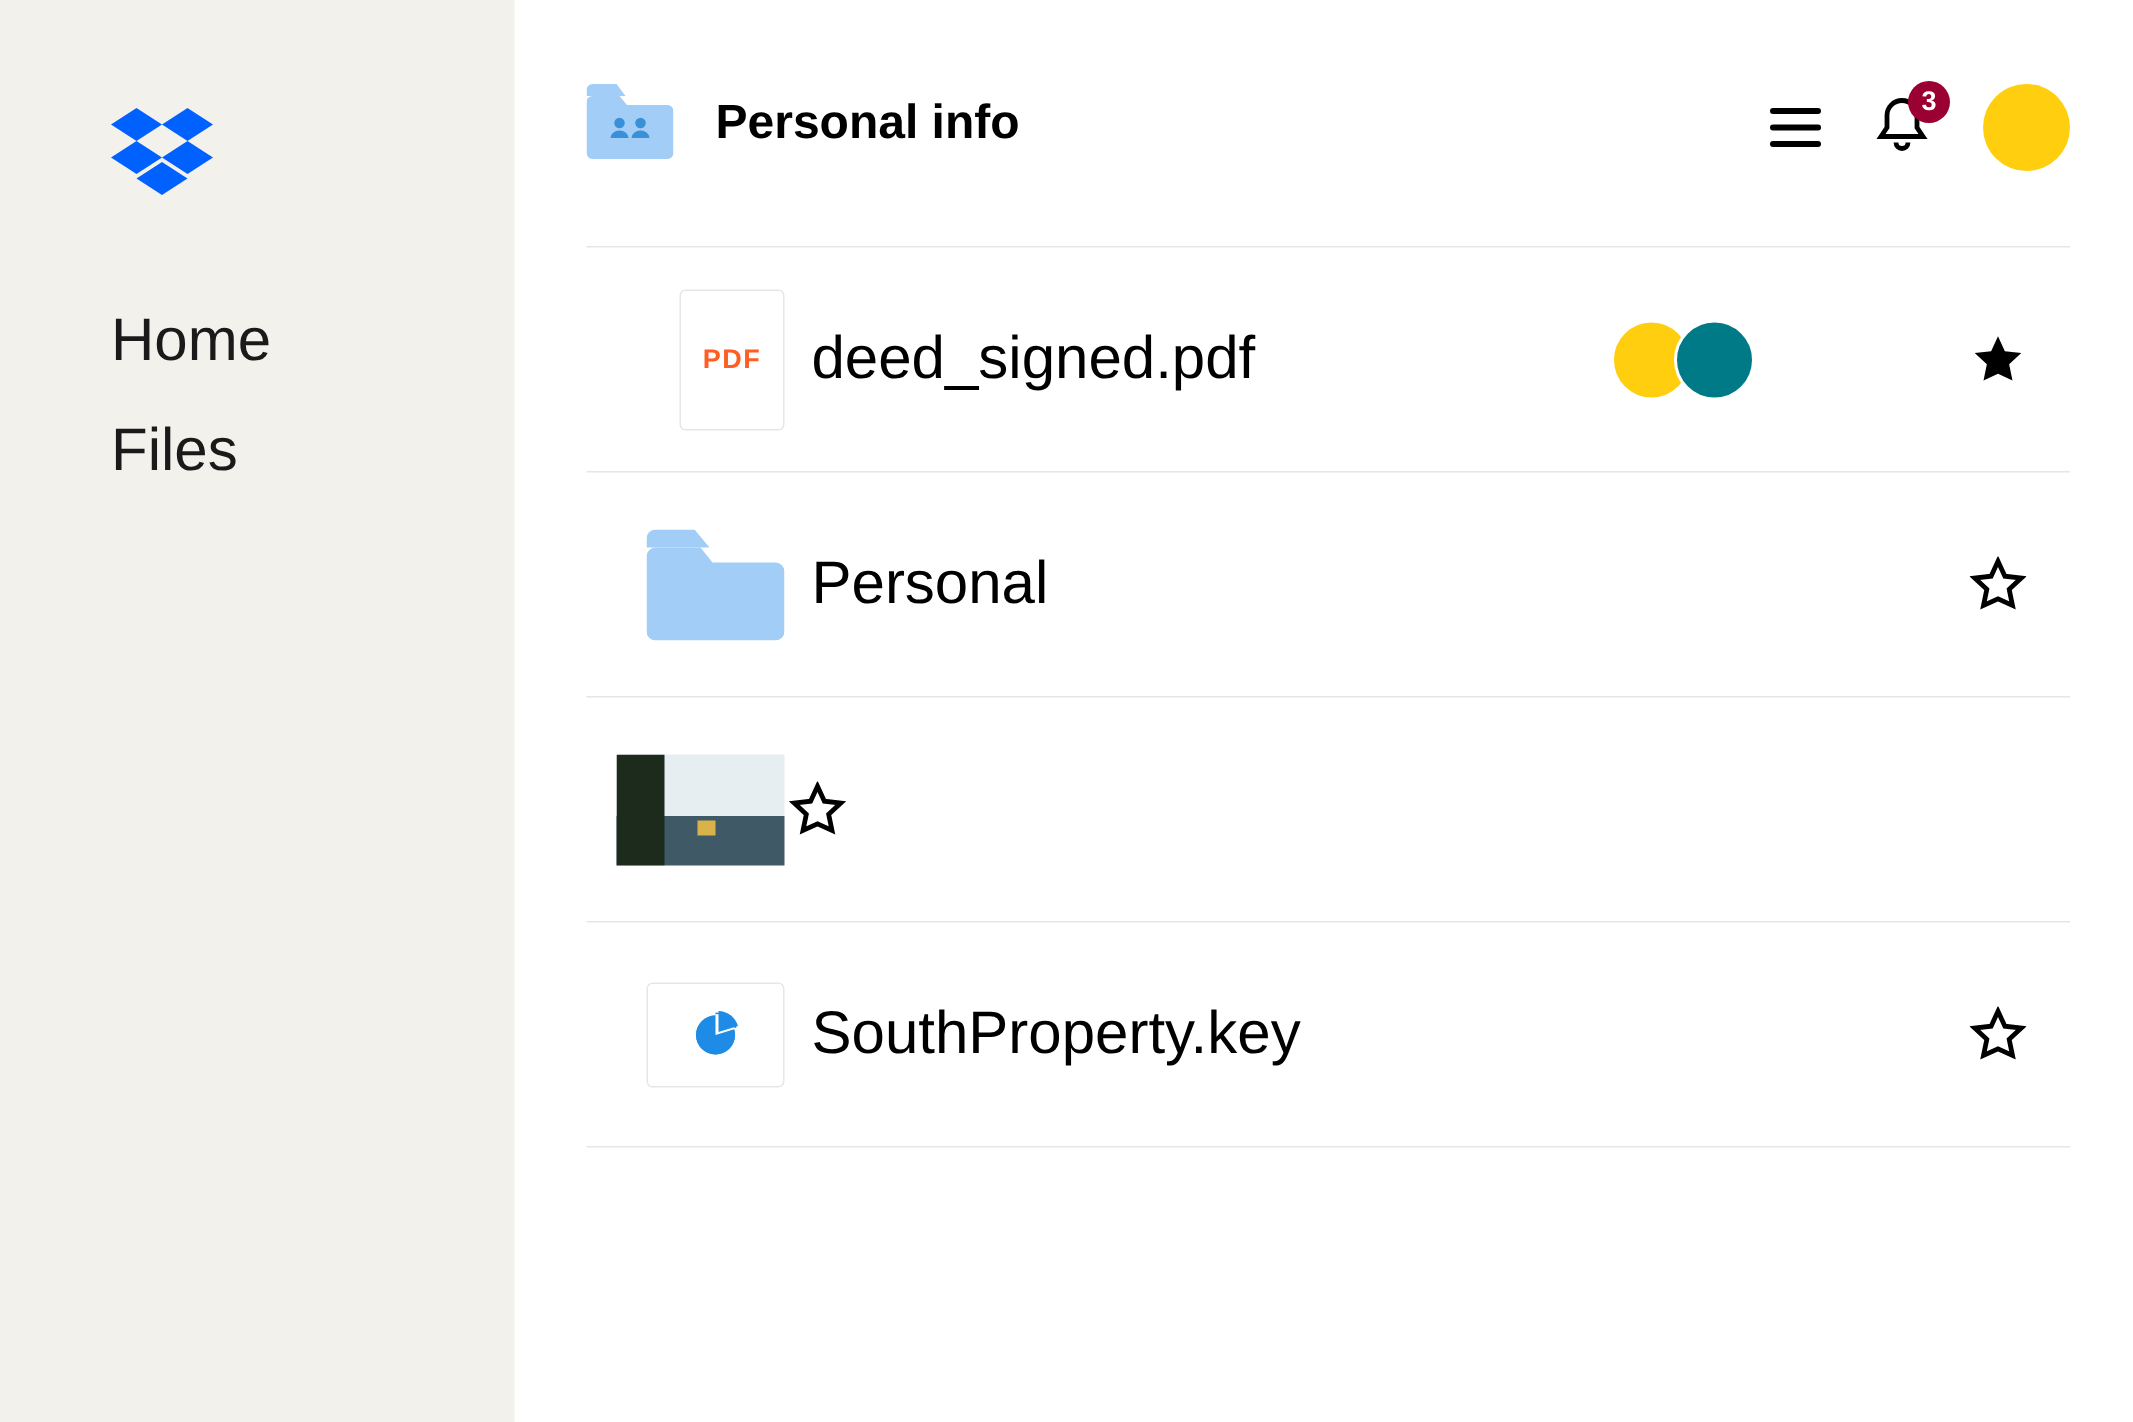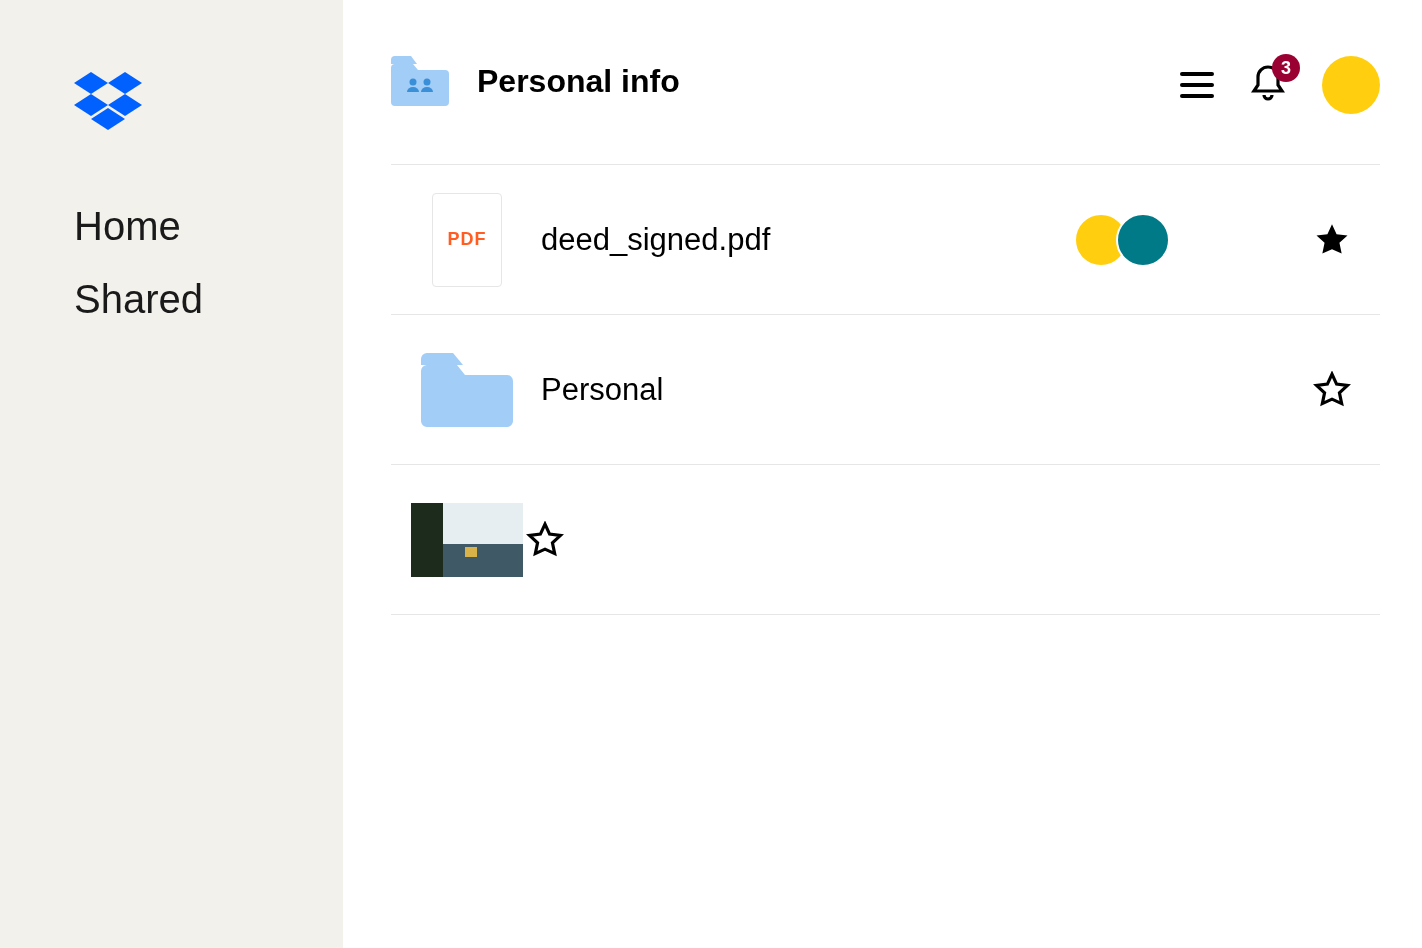--- a/index.html
+++ b/index.html
@@ -87,26 +87,26 @@
     border-bottom: 1px solid #e6e6e6;
     height: 150px;
     cursor: pointer;
     padding-left: 20px;
   }
   .thumb {
     width: 112px;
     height: 94px;
     display: flex;
     align-items: center;
-    justify-content: center;
+    justify-content: flex-end;
     flex-shrink: 0;
   }
   .filename {
     flex: 1;
-    font-size: 31px;
+    font-size: 40px;
     color: #000;
     margin-left: 18px;
   }
   .members {
     display: flex;
     margin-right: 140px;
   }
   .members .avatar-sm:not(:first-child) { margin-left: -12px; }
   .star-btn { width: 44px; height: 44px; cursor: pointer; display: flex; align-items: center; justify-content: center; margin-right: 26px; }
 
@@ -182,21 +182,21 @@
       <g fill="#0061ff">
         <polygon points="17,0 34,11 17,22 0,11"></polygon>
         <polygon points="51,0 68,11 51,22 34,11"></polygon>
         <polygon points="17,22 34,33 17,44 0,33"></polygon>
         <polygon points="51,22 68,33 51,44 34,33"></polygon>
         <polygon points="34,36 51,47 34,58 17,47"></polygon>
       </g>
     </svg>
   </div>
   <div class="nav-item">Home</div>
-  <div class="nav-item">Shared</div>
+  <div class="nav-item">Files</div>
 </aside>
 
 <main class="main">
 
   <div class="page-header">
     <div class="page-header-left">
       <span class="folder-icon-header">
         <svg width="58" height="50" viewBox="0 0 58 50">
           <path fill="#a1cdf7" d="M4 8 h18 l5 6 h27 a4 4 0 0 1 4 4 v28 a4 4 0 0 1 -4 4 H4 a4 4 0 0 1 -4 -4 V12 a4 4 0 0 1 4 -4 z"></path>
           <path fill="#a1cdf7" d="M0 4 a4 4 0 0 1 4 -4 h16 l6 8 H0 z"></path>
@@ -270,15 +270,34 @@
       <div class="thumb">
         <div class="img-thumb"></div>
       </div>
       <span class="star-btn">
         <svg width="38" height="38" viewBox="0 0 24 24" fill="none" stroke="#000" stroke-width="2">
           <path d="M12 2 l2.9 6.3 6.9 .8 -5.1 4.7 1.4 6.8 L12 17.8 5.9 20.6 7.3 13.8 2.2 9.1 9.1 8.3 z"></path>
         </svg>
       </span>
     </div>
 
+    <div class="row">
+      <div class="thumb">
+        <div class="key-thumb">
+          <svg width="34" height="34" viewBox="0 0 34 34">
+            <path fill="#1e8ce6" d="M17 17 L17 2 A15 15 0 0 1 31 12 z"></path>
+            <path fill="#1e8ce6" d="M17 17 m-13 0 a13 13 0 1 0 26 0 a13 13 0 1 0 -26 0 M17 17 L17 4 L29 12 z" fill-rule="evenodd"></path>
+            <circle cx="17" cy="17" r="13" fill="#1e8ce6"></circle>
+            <path fill="#fff" d="M17 17 L17 3 A14 14 0 0 1 30 13 z"></path>
+            <path fill="#1e8ce6" d="M17 17 L17 3 A14 14 0 0 1 30 13 z" transform="translate(2,-2)"></path>
+          </svg>
+        </div>
+      </div>
+      <div class="filename">SouthProperty.key</div>
+      <span class="star-btn">
+        <svg width="38" height="38" viewBox="0 0 24 24" fill="none" stroke="#000" stroke-width="2">
+          <path d="M12 2 l2.9 6.3 6.9 .8 -5.1 4.7 1.4 6.8 L12 17.8 5.9 20.6 7.3 13.8 2.2 9.1 9.1 8.3 z"></path>
+        </svg>
+      </span>
+    </div>
 
   </div>
 </main>
 
 </body></html>

